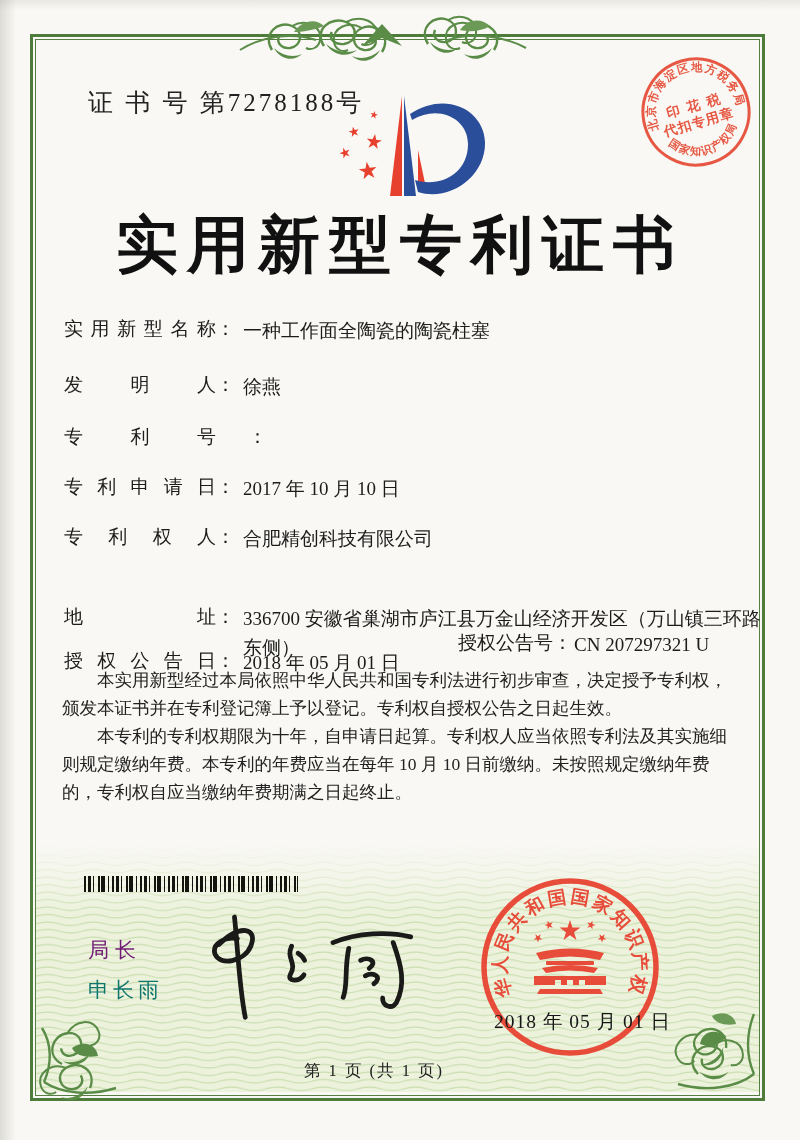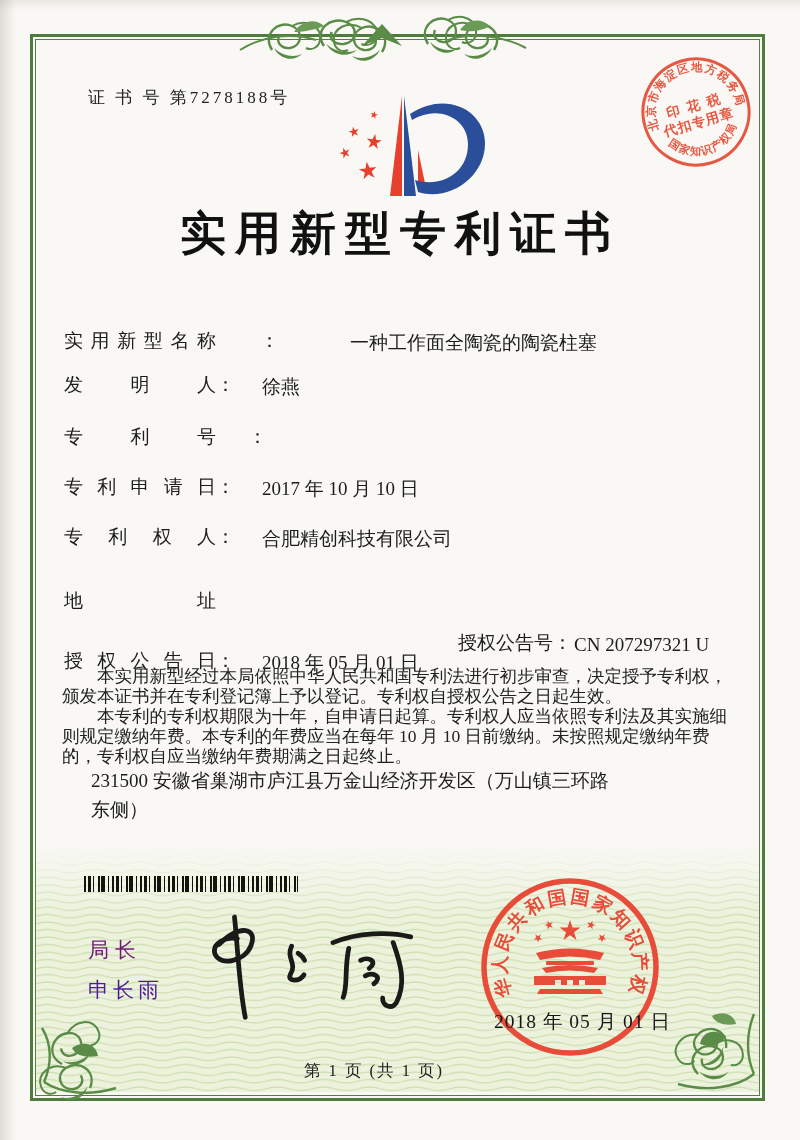--- a/index.html
+++ b/index.html
@@ -21,53 +21,53 @@
     border:3px solid #4d7c3b;}
   .frame-inner{position:absolute;left:2px;top:2px;right:2px;bottom:2px;
     border:1px solid #557f41;}
 
   .band{position:absolute;left:36px;top:845px;width:723px;height:247px;
     background:#ecf2dc;}
   .band svg{position:absolute;left:0;top:0;}
   .band-fade{position:absolute;left:0;top:0;width:100%;height:70px;
     background:linear-gradient(180deg,#f9f8f4 0%,rgba(249,248,244,0) 100%);}
 
-  .cert-number{position:absolute;left:88px;top:86px;font-size:17px;
+  .cert-number{position:absolute;left:88px;top:86px;font-size:25px;
     letter-spacing:3px;color:#222;}
 
   .logo{position:absolute;left:312px;top:92px;}
 
   .title{position:absolute;left:0;top:203px;width:800px;text-align:center;
-    font-size:46px;font-weight:bold;letter-spacing:9px;color:#111;}
+    font-size:62px;font-weight:bold;letter-spacing:9px;color:#111;}
 
   .field-row{position:absolute;left:64px;font-size:19px;color:#1c1c1c;
     display:flex;align-items:flex-start;}
   .field-label{display:inline-block;width:152px;text-align:justify;
     text-align-last:justify;flex:0 0 152px;}
   .field-colon{flex:0 0 auto;}
-  .field-value{margin-left:27px;max-width:520px;line-height:29px;}
+  .field-value{margin-left:8px;max-width:520px;line-height:29px;}
   .field-row-right{position:absolute;left:458px;font-size:19px;color:#1c1c1c;
     display:flex;justify-content:center;}
   .field-row-right .field-value{margin-left:2px;}
 
   .body-text{position:absolute;left:62px;top:666px;width:678px;
-    font-size:17.5px;line-height:20px;color:#222;}
+    font-size:17.5px;line-height:28px;color:#222;}
   .body-text p{margin:0;text-indent:2em;}
 
   .barcode{position:absolute;left:84px;top:876px;width:214px;height:16px;
     background:repeating-linear-gradient(90deg,
       #14140f 0 2px, transparent 2px 4px,
       #14140f 4px 7px, transparent 7px 9px,
       #14140f 9px 10px, transparent 10px 14px,
       #14140f 14px 16px, transparent 16px 17px,
       #14140f 17px 21px, transparent 21px 24px,
       #14140f 24px 25px, transparent 25px 28px);}
 
   .sig-title{position:absolute;left:88px;top:936px;font-size:21px;letter-spacing:6px;color:#701a75;}
-  .sig-name{position:absolute;left:88px;top:976px;font-size:21px;letter-spacing:4px;color:#4c1d95;}
+  .sig-name{position:absolute;left:88px;top:976px;font-size:21px;letter-spacing:4px;color:#0f766e;}
   .signature-svg{position:absolute;left:190px;top:908px;transform:rotate(-2deg);}
 
   .seal-svg{position:absolute;left:475px;top:872px;opacity:.93;}
   .seal-date{position:absolute;left:494px;top:1008px;font-size:19.5px;
     letter-spacing:1px;color:#161616;z-index:6;}
 
   .stamp-svg{position:absolute;left:634px;top:50px;opacity:.95;}
 
   .footer{position:absolute;left:0;top:1060px;width:800px;text-align:center;
     transform:translateX(-26px);font-size:16.5px;letter-spacing:2px;color:#222;}
@@ -153,21 +153,21 @@
     <g>
       <polygon points="90,4 78,104 90,104" fill="#e8402e"></polygon>
       <polygon points="92,4 92,104 104,104" fill="#2b4e9b"></polygon>
       <polygon points="106,58 114,96 106,96" fill="#e8402e"></polygon>
       <path d="M98,22 C134,-2 172,18 173,50 C174,84 138,110 106,100 L103,88 C128,96 156,82 156,52 C156,26 126,12 100,28 Z" fill="#2b4e9b"></path>
     </g>
   </svg>
 
   <div class="title z-content">实用新型专利证书</div>
 
-  <div class="field-row z-content" style="top:328px;gap:44px;">
+  <div class="field-row z-content" style="top:316px;">
     <span class="field-label">实用新型名称</span>
       <span class="field-colon">：</span>
     <span class="field-value">一种工作面全陶瓷的陶瓷柱塞</span>
   </div>
   <div class="field-row z-content" style="top:372px;">
     <span class="field-label">发明人</span>
       <span class="field-colon">：</span>
     <span class="field-value">徐燕</span>
   </div>
   <div class="field-row z-content" style="top:424px;gap:32px;">
@@ -177,24 +177,24 @@
   <div class="field-row z-content" style="top:474px;">
     <span class="field-label">专利申请日</span>
       <span class="field-colon">：</span>
     <span class="field-value">2017 年 10 月 10 日</span>
   </div>
   <div class="field-row z-content" style="top:524px;">
     <span class="field-label">专利权人</span>
       <span class="field-colon">：</span>
     <span class="field-value">合肥精创科技有限公司</span>
   </div>
-  <div class="field-row z-content" style="top:588px;flex-direction:column;">
+  <div class="field-row z-content" style="top:604px;">
     <span class="field-label">地址</span>
       <span class="field-colon">：</span>
-    <span class="field-value">231500 安徽省巢湖市庐江县万金山经济开发区（万山镇三环路东侧）</span>
+    <span class="field-value">336700 安徽省巢湖市庐江县万金山经济开发区（万山镇三环路东侧）</span>
   </div>
   <div class="field-row z-content" style="top:648px;">
     <span class="field-label">授权公告日</span>
       <span class="field-colon">：</span>
     <span class="field-value">2018 年 05 月 01 日</span>
   </div>
   <div class="field-row-right z-content" style="top:630px;">
     <span>授权公告号</span>
       <span>：</span>
     <span class="field-value">CN 207297321 U</span>

